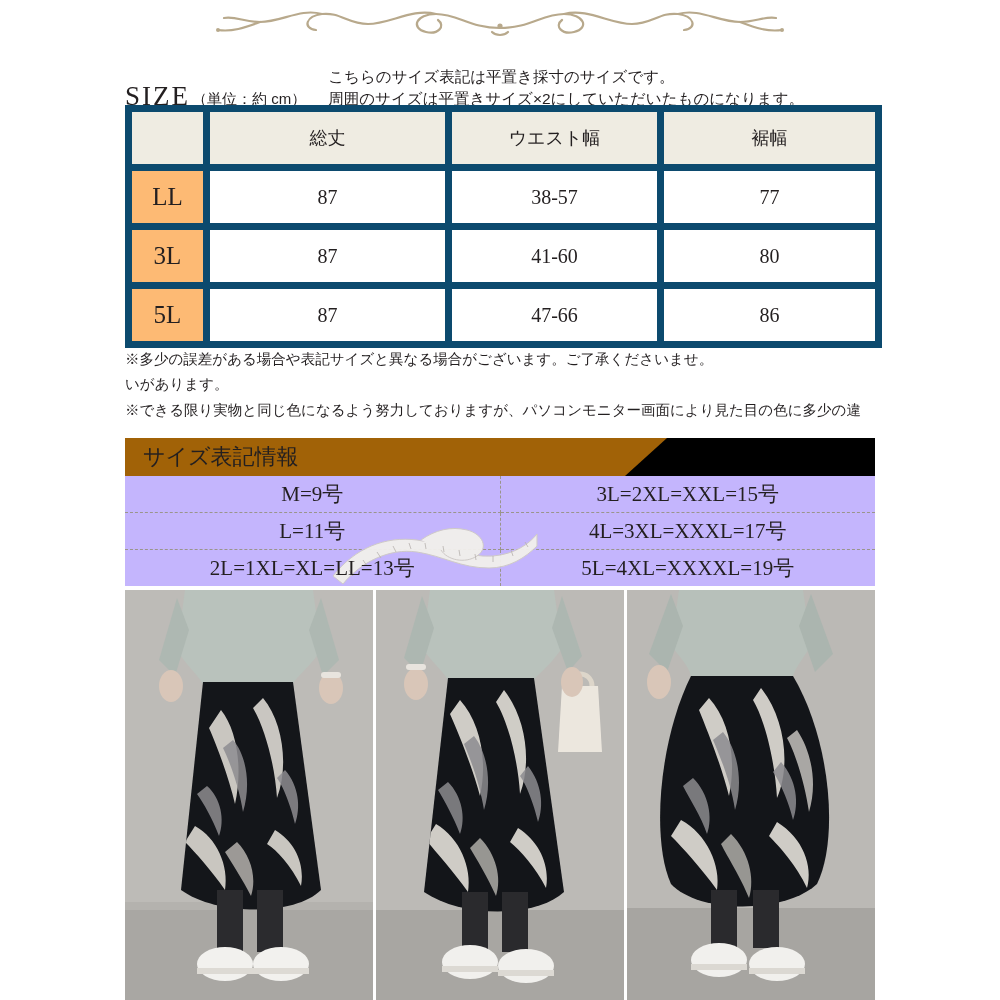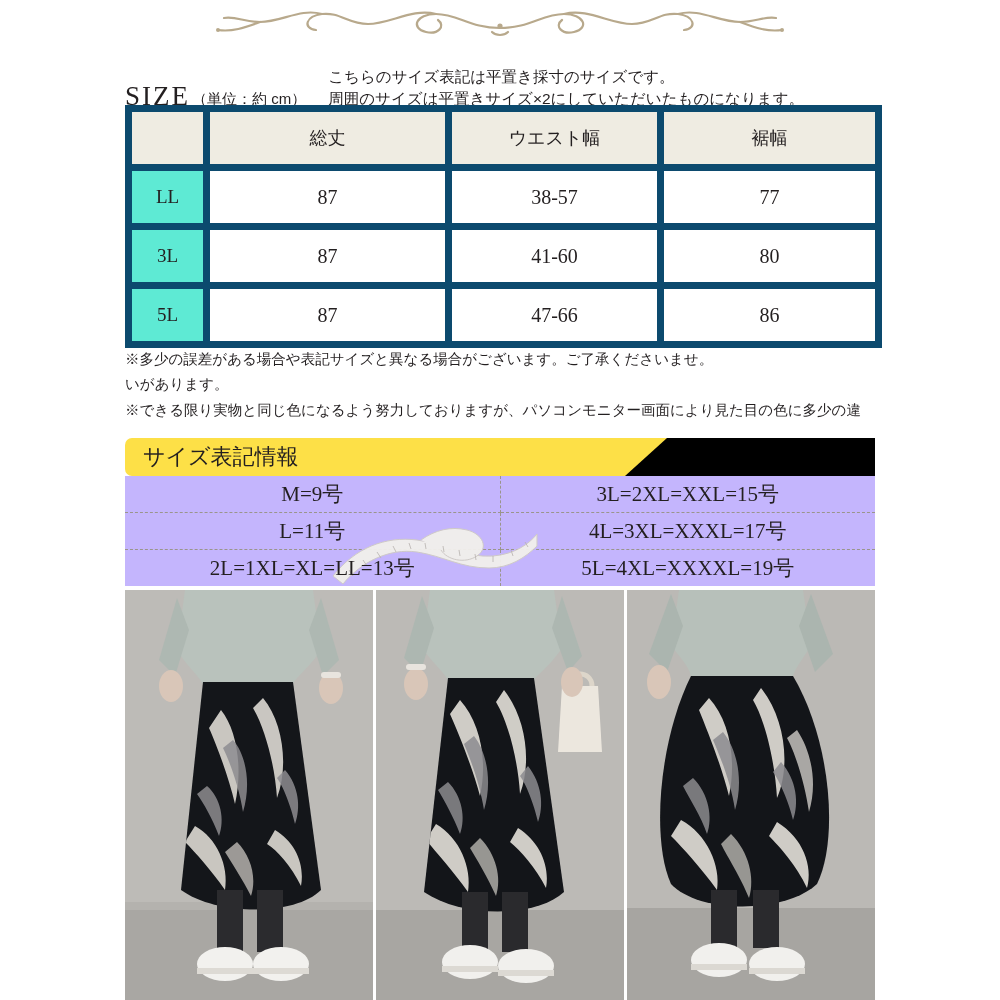--- a/index.html
+++ b/index.html
@@ -82,22 +82,22 @@
     font-weight: normal;
     color: #231f20;
     font-family: "Liberation Serif", serif;
   }
   .size-table thead th {
     background: #efece2;
     font-size: 18px;
     font-family: "Liberation Sans", sans-serif;
   }
   .size-table tbody td.size-label {
-    background: #5eead4;
-    font-size: 19px;
+    background: #fdba74;
+    font-size: 25px;
   }
   .col-label { width: 78px; }
   .col-a { width: 242px; }
   .col-b { width: 212px; }
   .col-c { width: 218px; }
 
   
   .notes {
     position: absolute;
     left: 125px;
@@ -112,24 +112,23 @@
   
   .info-block {
     position: absolute;
     left: 125px;
     top: 438px;
     width: 750px;
   }
   .info-banner {
     position: relative;
     height: 38px;
-    background: #fde047;
+    background: #a16207;
     display: flex;
     align-items: center;
-    border-radius: 7px;
   }
   .info-banner .ribbon {
     position: absolute;
     right: 0;
     top: 0;
     width: 250px;
     height: 38px;
     background: #000000;
     clip-path: polygon(42px 0, 250px 0, 250px 38px, 0 38px);
   }

